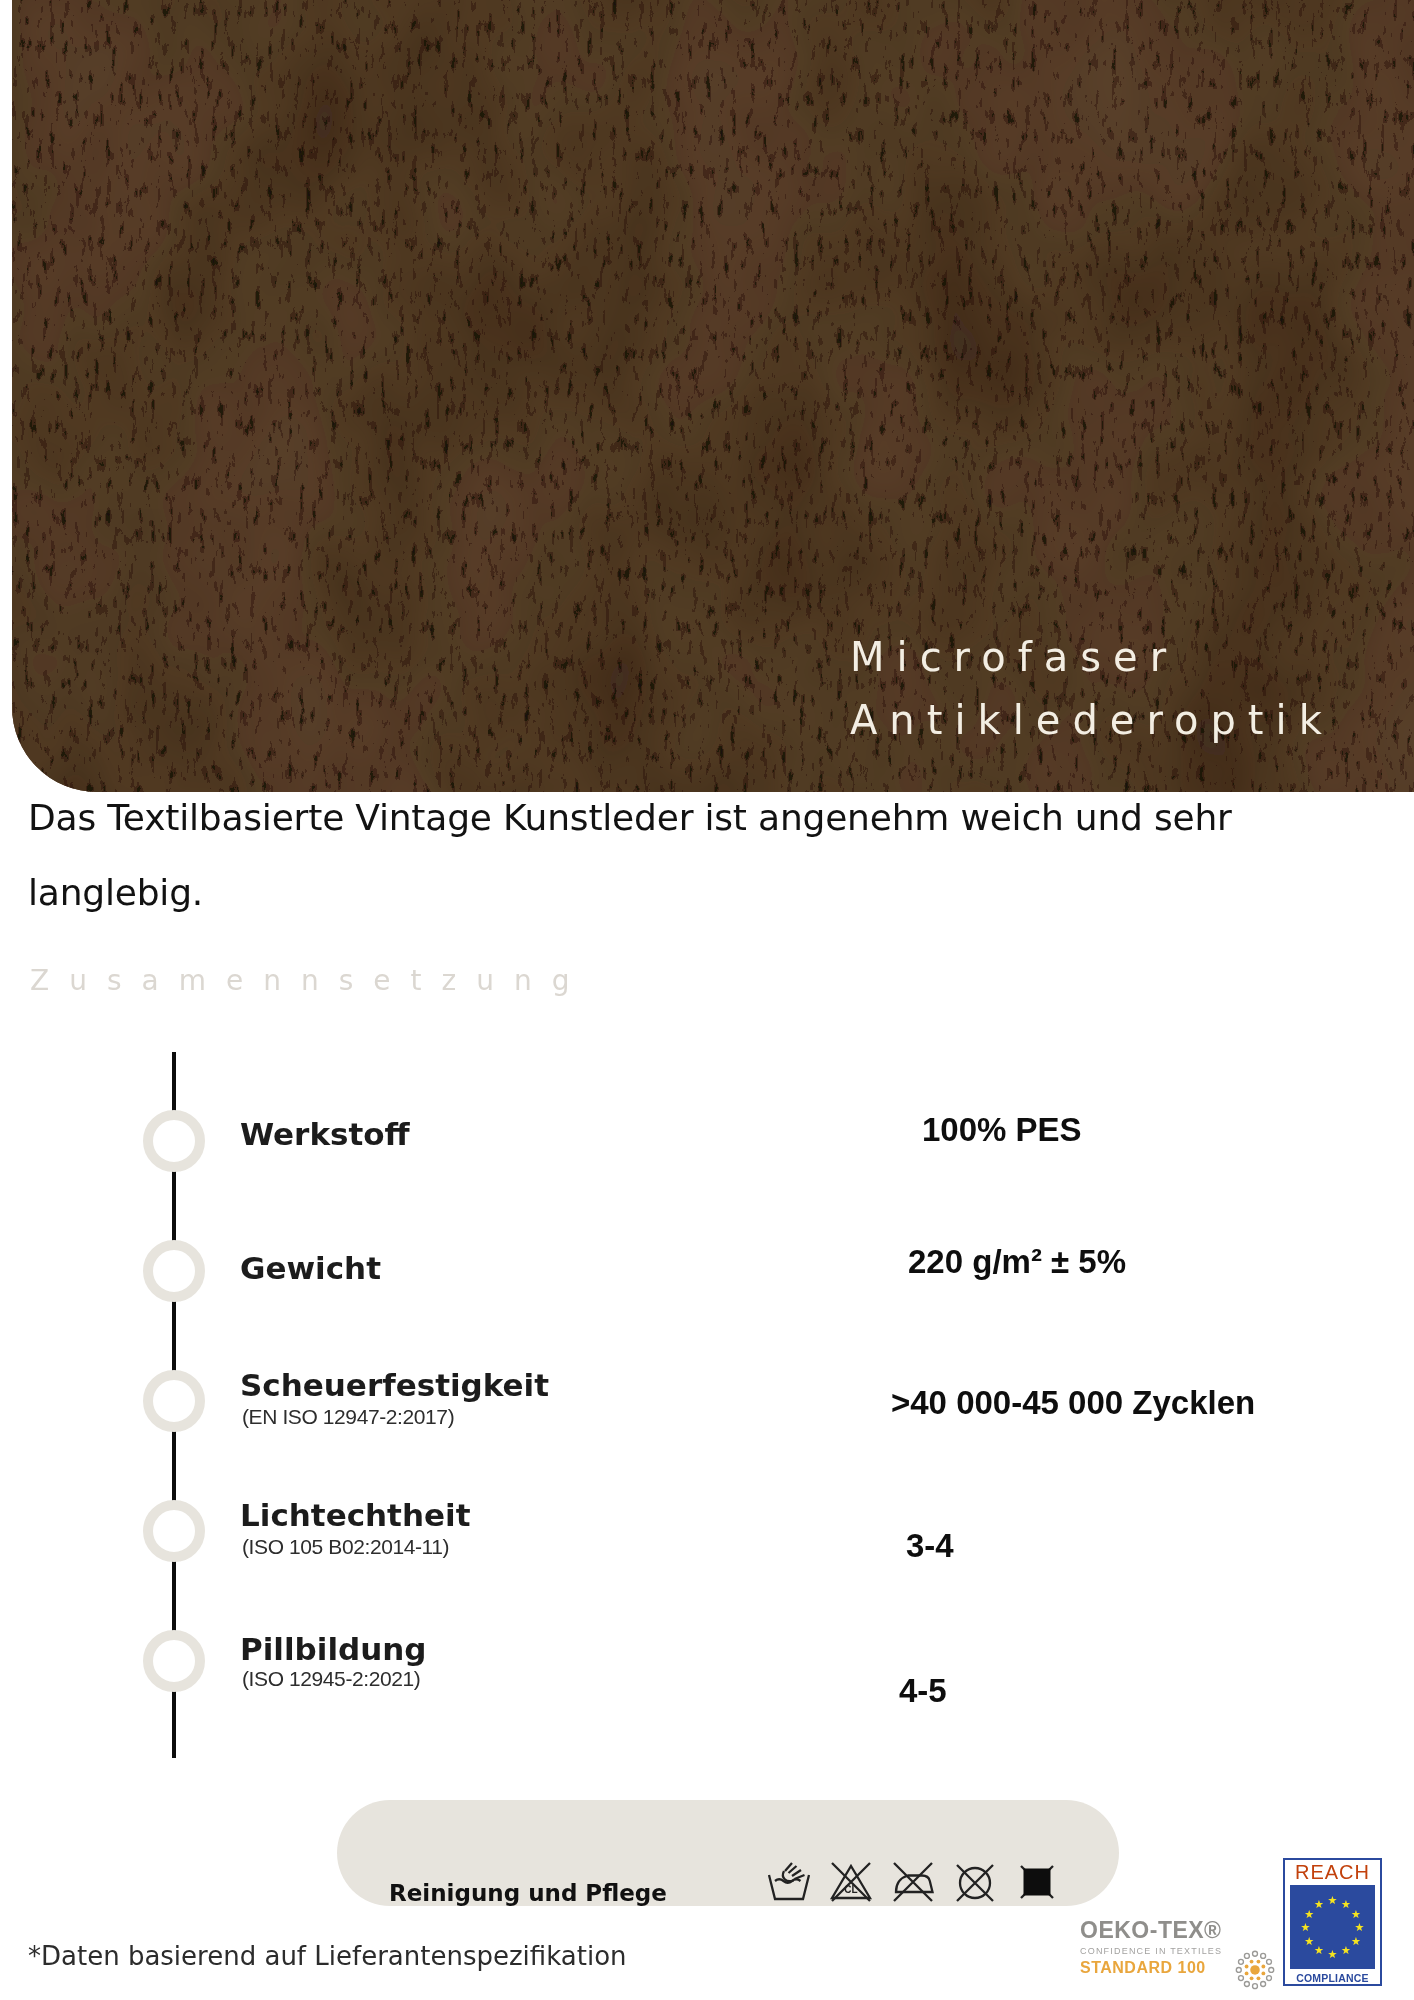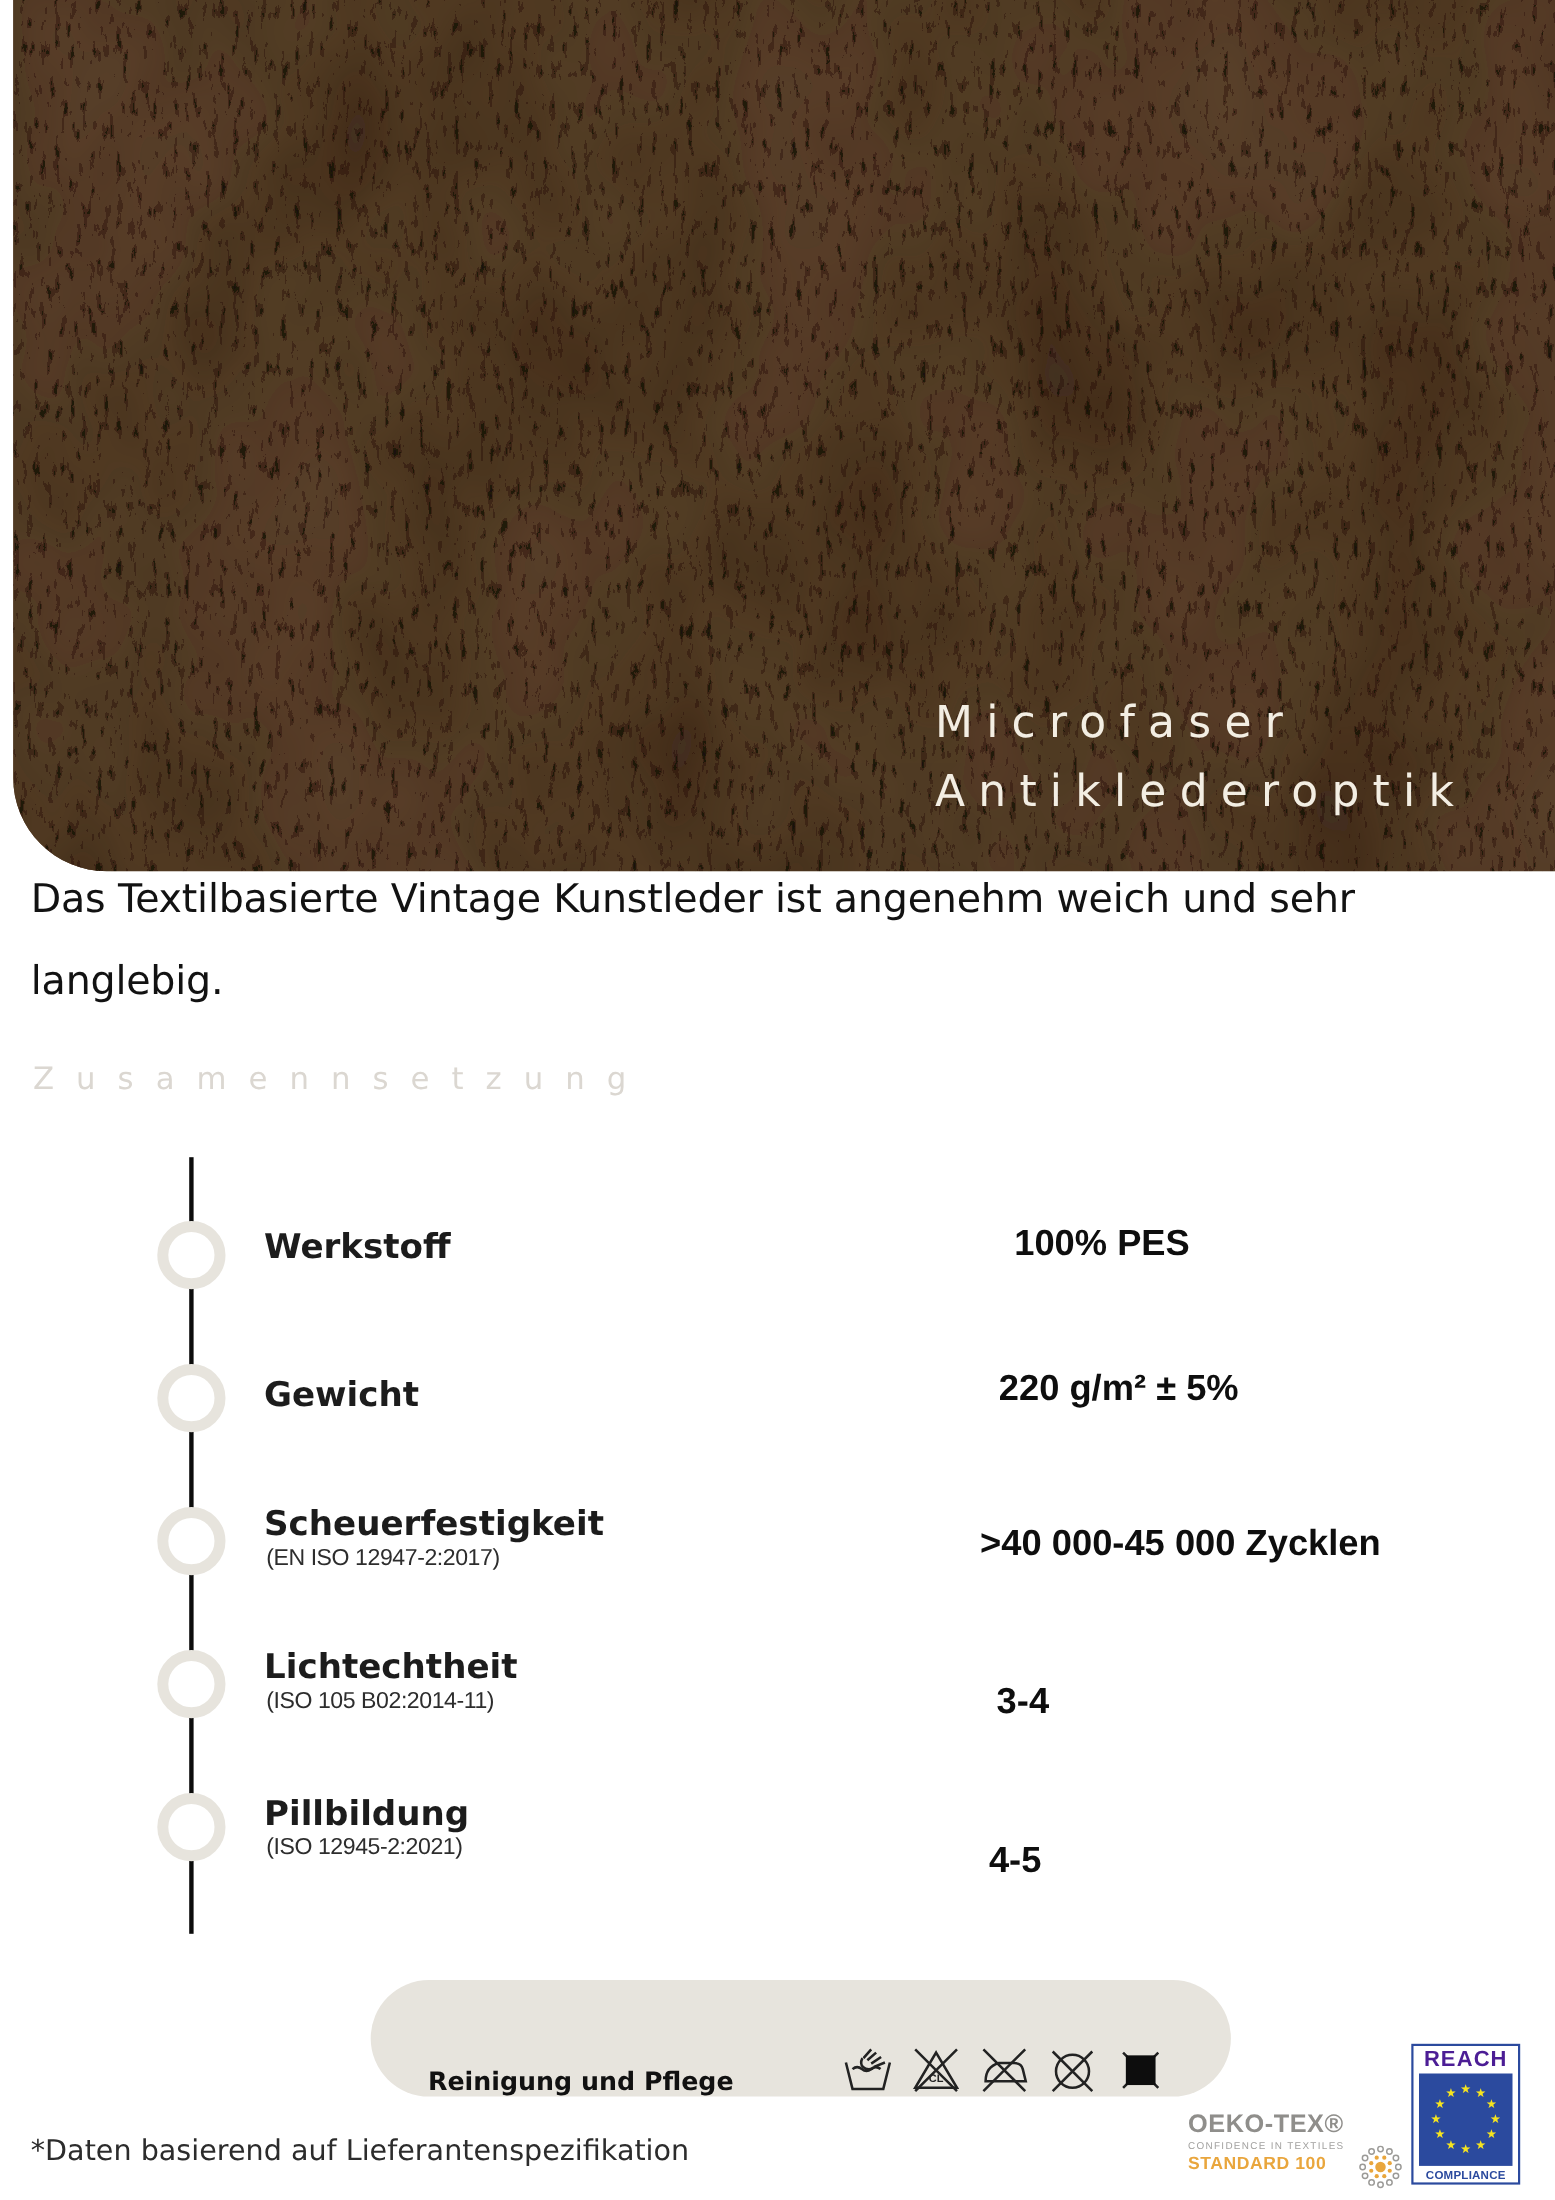--- a/index.html
+++ b/index.html
@@ -57,21 +57,21 @@
         font-family:"Liberation Sans",sans-serif;}
   .oeko-brand{font-size:23px;font-weight:700;color:#8f8e8b;letter-spacing:0.5px;}
   .oeko-tagline{font-size:9px;font-weight:400;color:#a3a2a0;letter-spacing:1.2px;margin-top:2px;}
   .oeko-standard{font-size:16px;font-weight:700;color:#e9a63d;letter-spacing:0.5px;margin-top:3px;}
   .oeko-flower{position:absolute;left:1234px;top:1947px;width:42px;height:44px;}
 
   
   .reach{position:absolute;left:1283px;top:1858px;width:99px;height:128px;background:#fff;
         border:2px solid #2b4a9e;box-sizing:border-box;text-align:center;
         font-family:"Liberation Sans",sans-serif;}
-  .reach-title{font-size:20px;font-weight:700;color:#4c1d95;letter-spacing:1px;margin-top:1px;}
+  .reach-title{font-size:20px;font-weight:400;color:#c2410c;letter-spacing:1px;margin-top:1px;}
   .reach-square{position:relative;width:85px;height:84px;margin:1px auto 0;background:#2b4a9e;}
   .eu-star{position:absolute;left:50%;top:50%;width:0;height:0;display:flex;align-items:center;
         justify-content:center;color:#f6e41f;font-size:11px;line-height:0;}
   .reach-sub{font-size:10.5px;font-weight:700;color:#2b4a9e;letter-spacing:0.2px;margin-top:3px;}
 </style>
 </head>
 <body>
 
 <div class="page">
 

